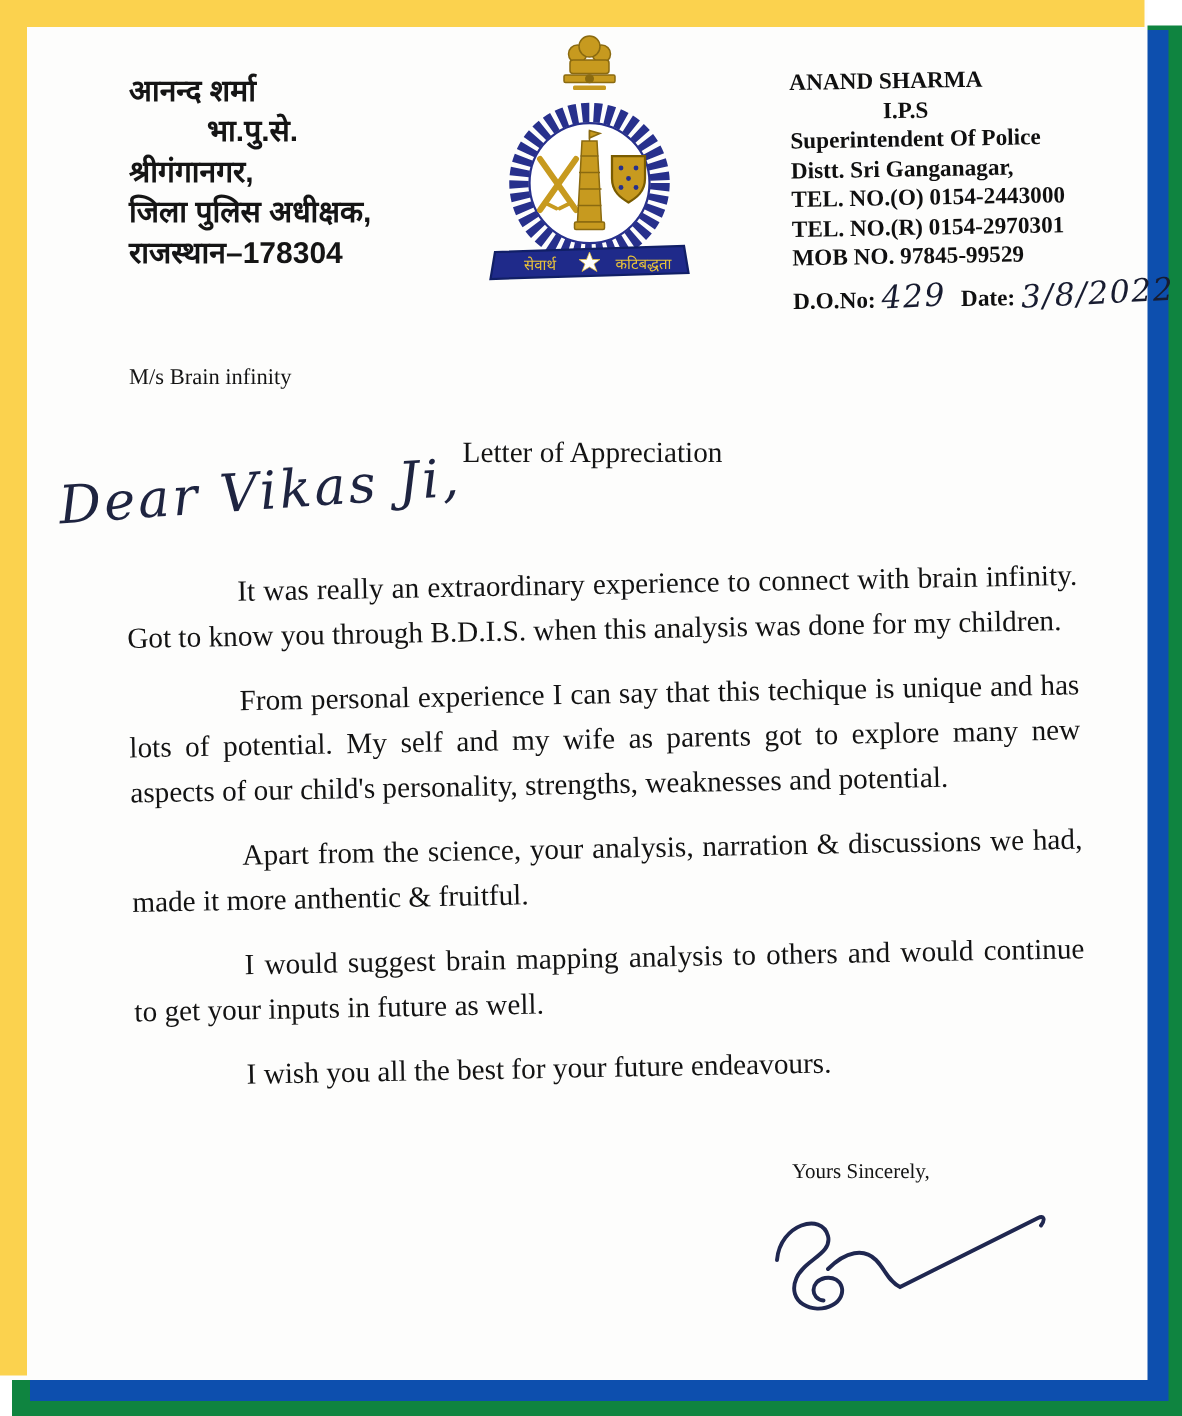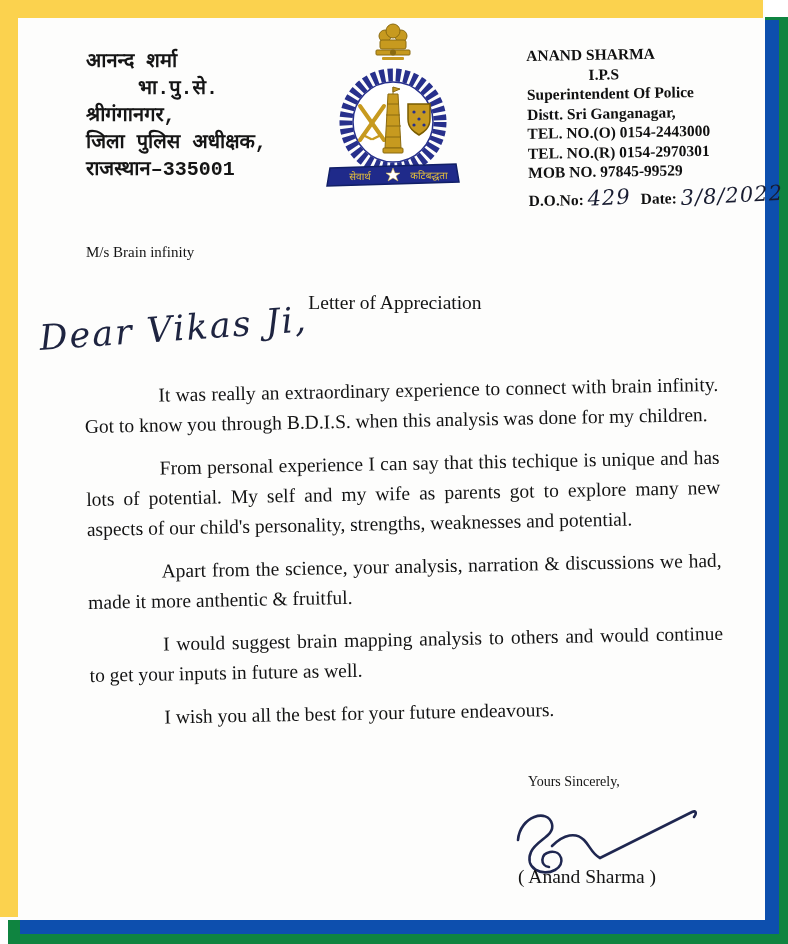--- a/index.html
+++ b/index.html
@@ -12,21 +12,21 @@
   .frame-blue{position:absolute;left:20px;top:20px;right:9px;bottom:10px;background:#0d4fae;z-index:2;}
   .paper{position:absolute;left:0;top:0;width:765px;height:920px;background:#fdfdfc;z-index:3;}
   .band-top{position:absolute;left:0;top:0;width:763px;height:18px;background:#fbd24e;z-index:4;}
   .band-left{position:absolute;left:0;top:0;width:18px;height:917px;background:#fbd24e;z-index:4;}
 
   .content{position:absolute;inset:0;z-index:5;}
 
   
   .hindi-block{
     position:absolute;left:86px;top:48px;
-    font-family:Liberation Mono, monospace;font-size:20px;line-height:27px;
+    font-family:Liberation Sans, sans-serif;font-size:20px;line-height:27px;
     color:#151515;font-weight:bold;
   }
   .hindi-block .ind{padding-left:52px;}
 
   .emblem{position:absolute;left:322px;top:20px;}
 
   .right-block{
     position:absolute;left:526px;top:46px;width:228px;
     font-weight:bold;font-size:15.5px;line-height:19.5px;color:#101010;
     transform:rotate(-1deg);transform-origin:left top;
@@ -68,21 +68,21 @@
 <div class="band-top"></div>
 <div class="band-left"></div>
 
 <div class="content">
 
   <div class="hindi-block">
     <div>आनन्द शर्मा</div>
     <div class="ind">भा.पु.से.</div>
     <div>श्रीगंगानगर,</div>
     <div>जिला पुलिस अधीक्षक,</div>
-    <div>राजस्थान–335001</div>
+    <div>राजस्थान–178304</div>
   </div>
 
   <div class="emblem">
     <svg width="142" height="178" viewBox="0 0 142 178">
 
       <g fill="#c79a1f" stroke="#8a6a10" stroke-width="1">
         <circle cx="63" cy="16" r="6"></circle>
         <circle cx="79" cy="16" r="6"></circle>
         <circle cx="71" cy="11" r="7"></circle>
         <rect x="58" y="20" width="26" height="9" rx="2"></rect>
@@ -160,15 +160,14 @@
 
   <div class="closing">Yours Sincerely,</div>
   <div class="signature">
     <svg width="210" height="78" viewBox="0 0 210 78">
       <g fill="none" stroke="#1f2750" stroke-width="2.6" stroke-linecap="round">
         <path d="M18,40 C20,16 48,8 52,24 C55,36 36,40 31,52 C24,68 42,77 55,70 C66,64 62,50 50,52 C40,54 40,66 49,67"></path>
         <path d="M52,46 C64,34 76,32 84,40 C90,46 92,54 100,58 L192,12 C196,10 197,13 194,17"></path>
       </g>
     </svg>
   </div>
-  <div class="signatory">( Anand Sharma )</div>
 
 </div>
 
 </body></html>

